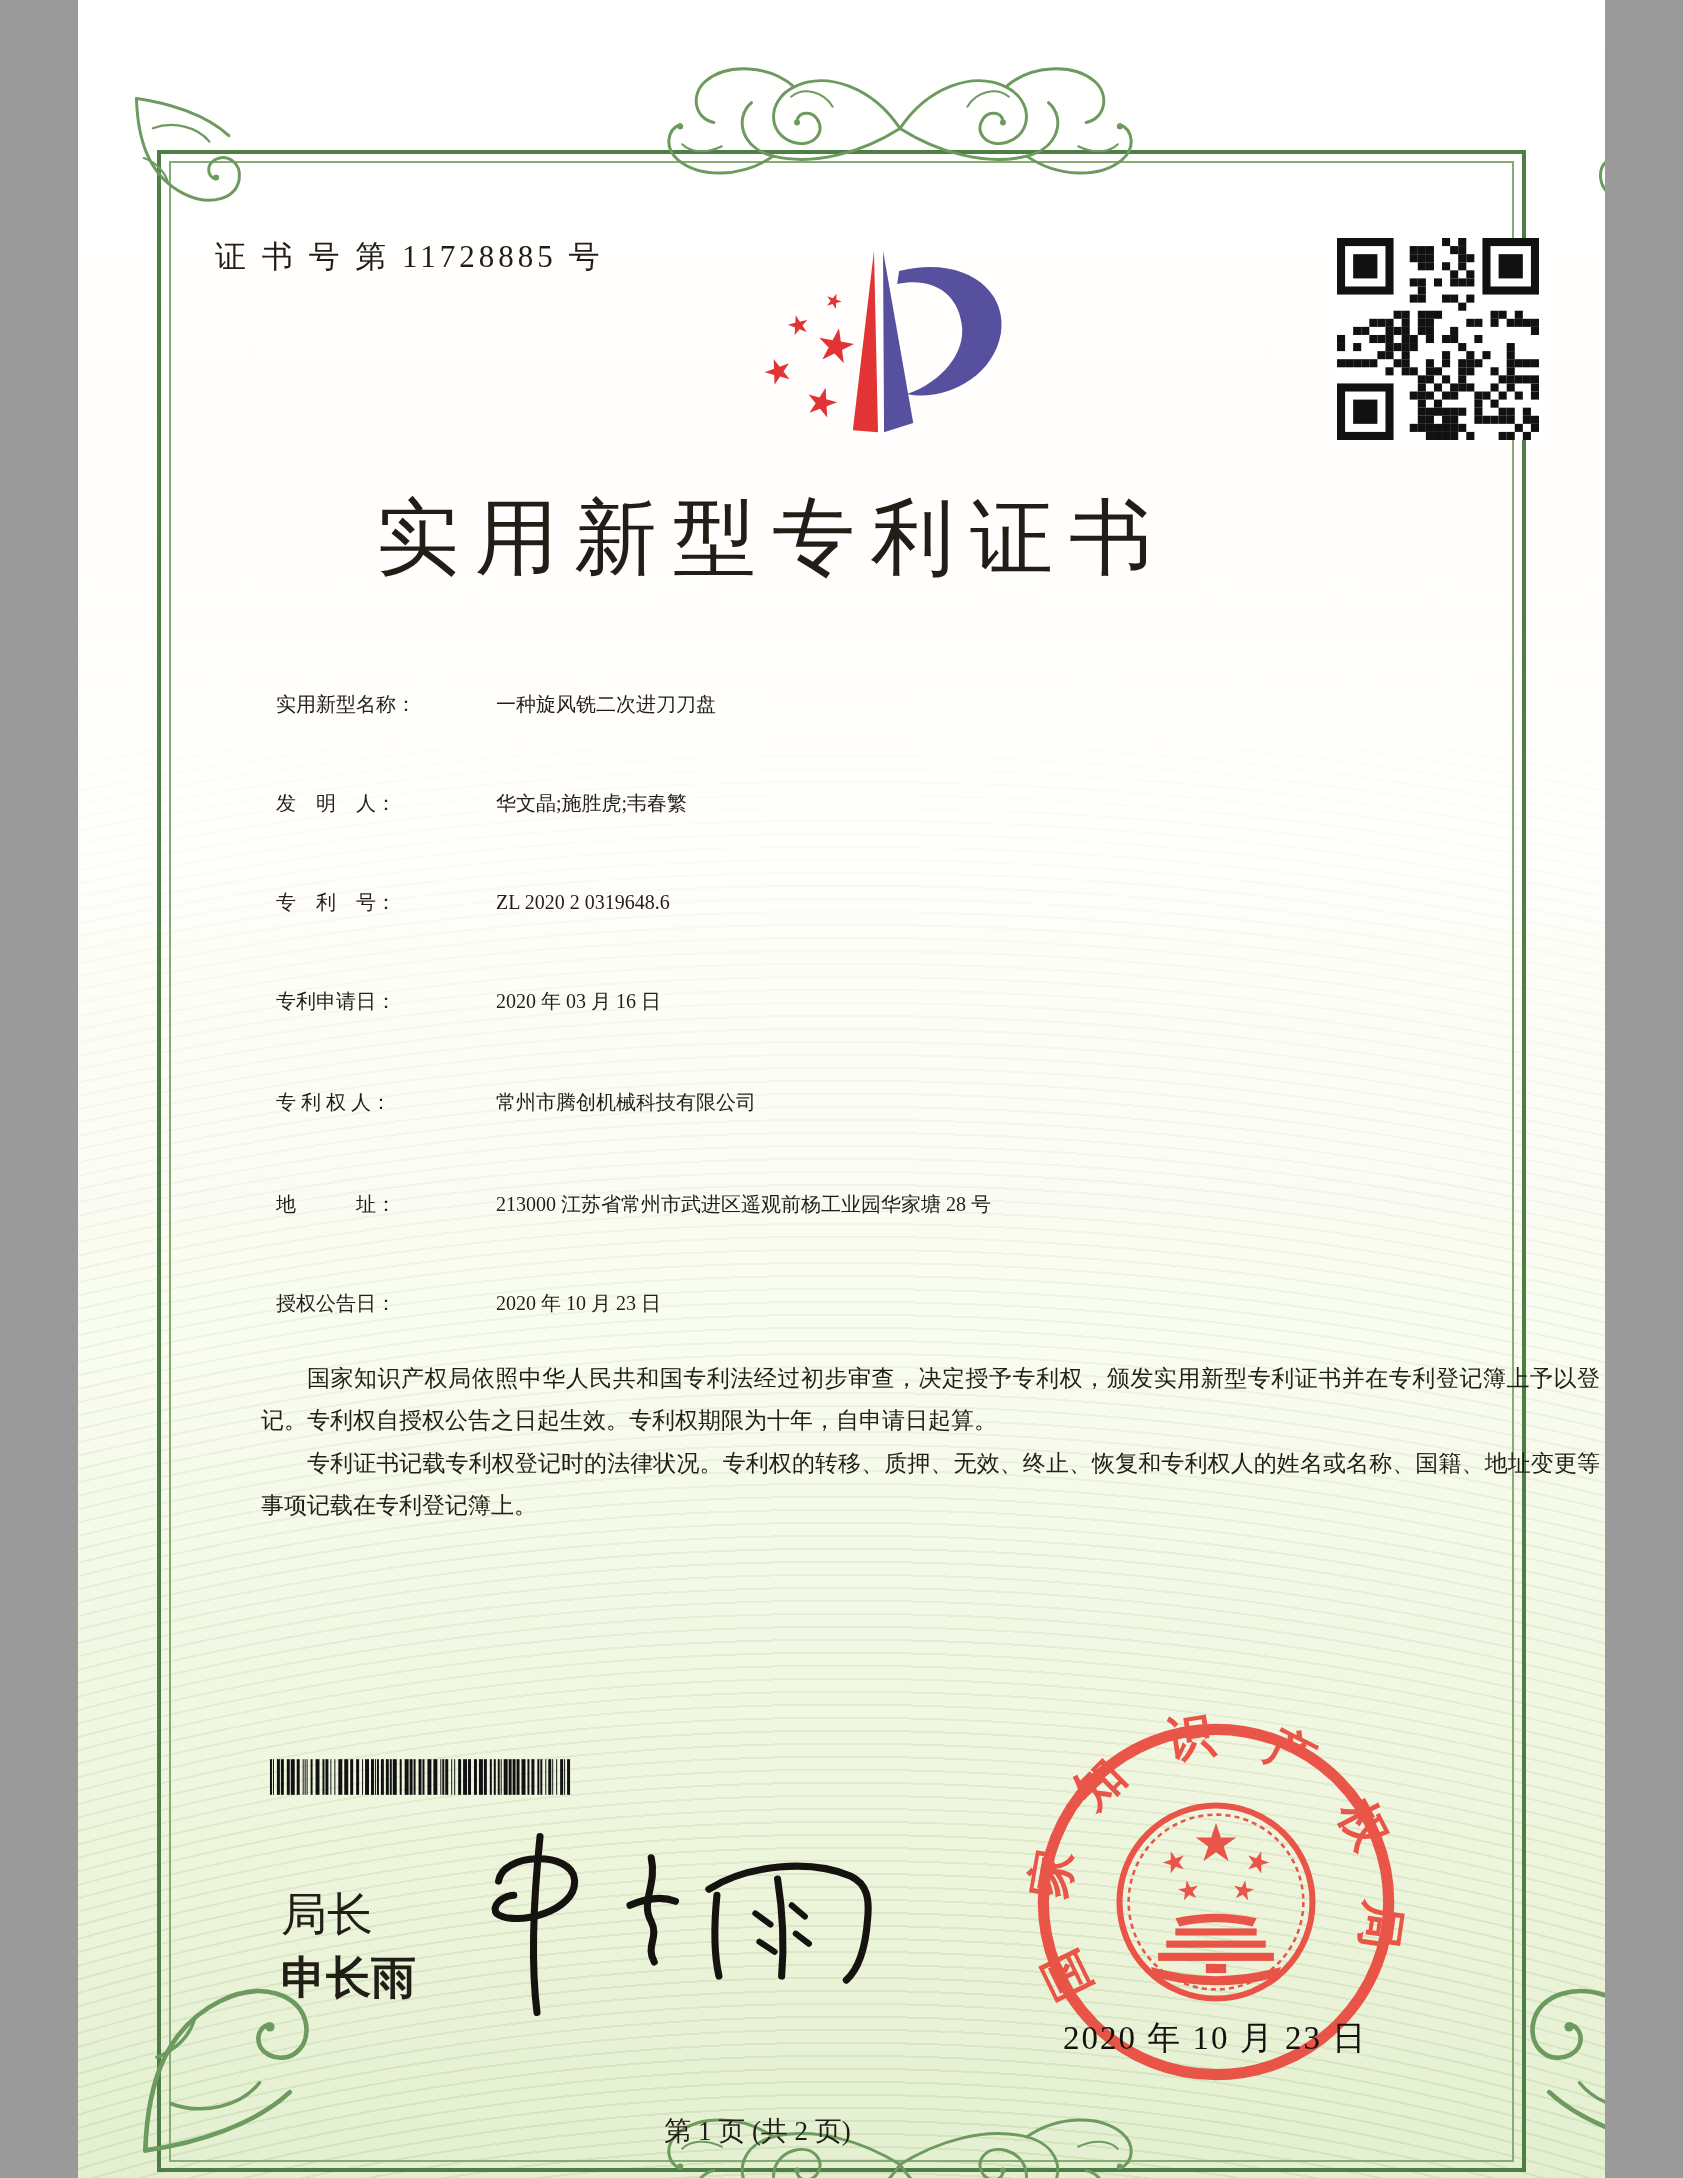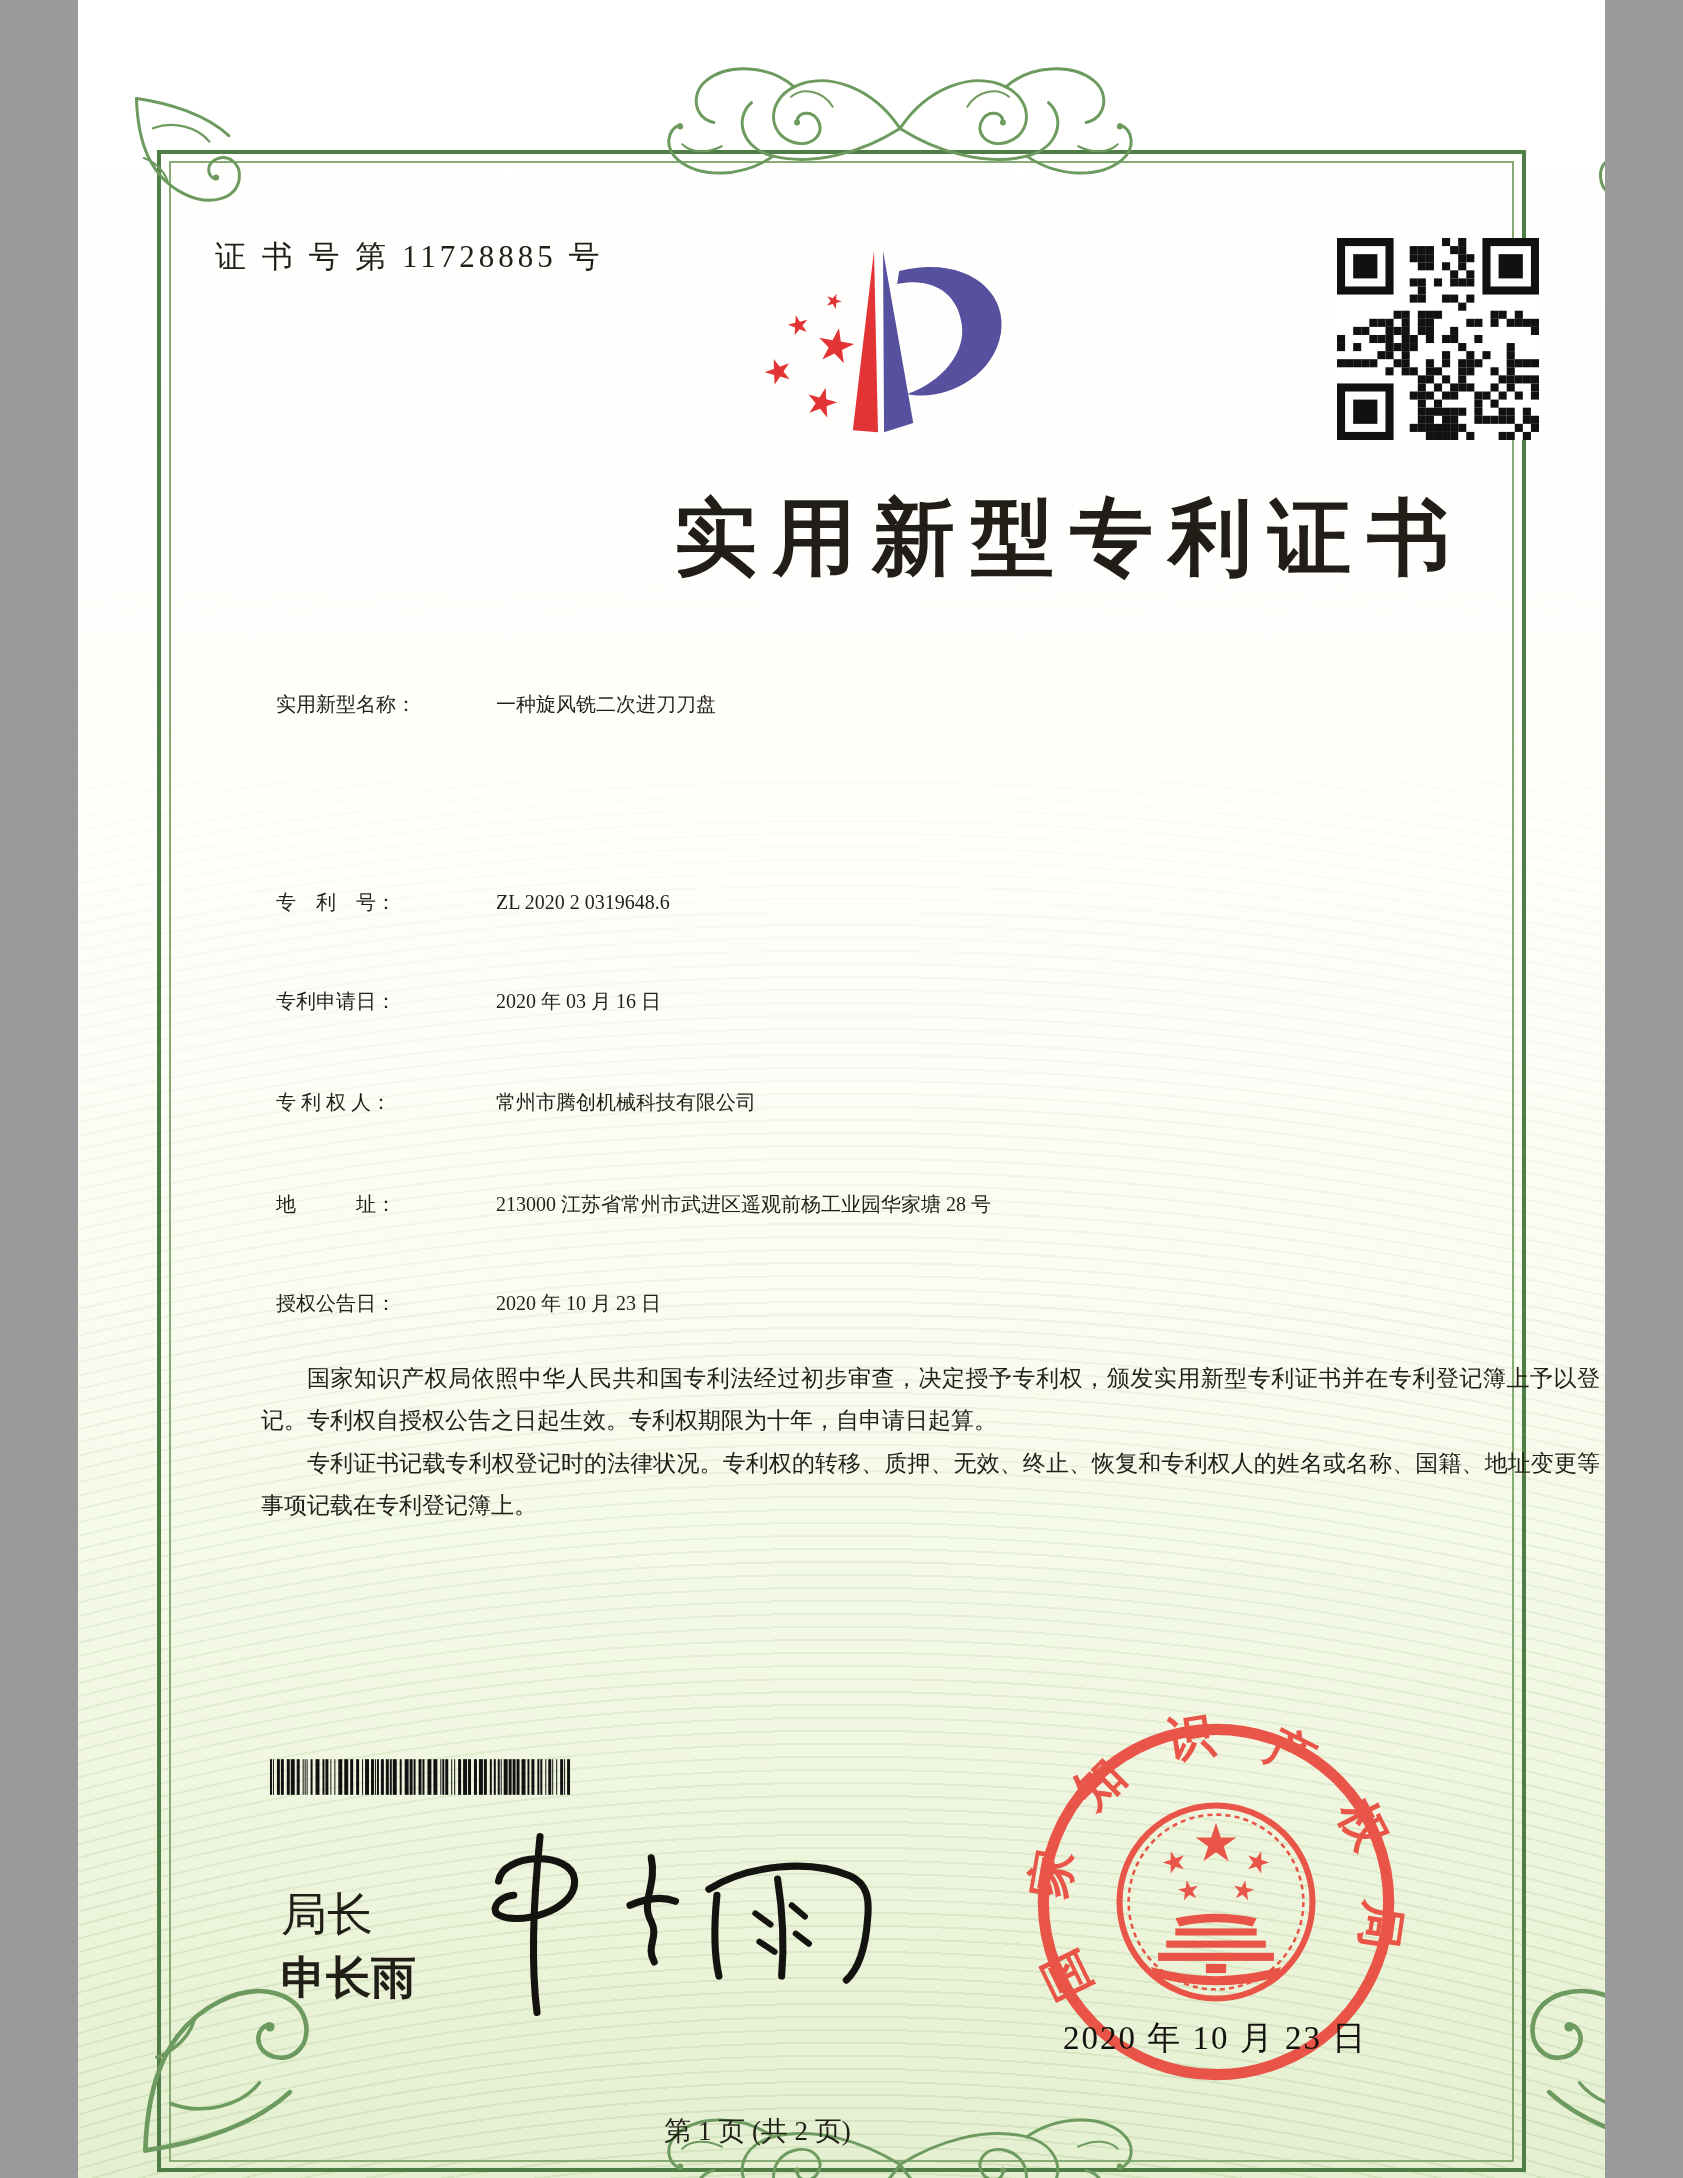--- a/index.html
+++ b/index.html
@@ -14,21 +14,21 @@
     background-image:repeating-radial-gradient(circle at 50% 215%,rgba(124,168,94,0.16) 0 2px,rgba(124,168,94,0) 2px 13px);
     -webkit-mask-image:linear-gradient(180deg,rgba(0,0,0,0) 26%,rgba(0,0,0,.55) 60%,#000 100%);
             mask-image:linear-gradient(180deg,rgba(0,0,0,0) 26%,rgba(0,0,0,.55) 60%,#000 100%);
   }
   .frame-outer{position:absolute;left:79px;right:79px;top:150px;bottom:6px;border:4px solid #4f7d46;}
   .frame-inner{position:absolute;left:91px;right:91px;top:161px;bottom:16px;border:2px solid #86ab74;}
   .ornament{position:absolute;pointer-events:none;}
   .cert-no{position:absolute;left:137px;top:236px;font-size:31px;letter-spacing:4px;}
   .logo{position:absolute;left:658px;top:228px;}
   .qr{position:absolute;left:1259px;top:238px;background:#fff;}
-  .title{position:absolute;left:0;right:139px;top:483px;text-align:right;font-size:83px;font-weight:bold;letter-spacing:16px;}
+  .title{position:absolute;left:0;right:139px;top:483px;text-align:center;font-size:83px;font-weight:normal;letter-spacing:16px;}
   .field-row{position:absolute;left:198px;font-size:20px;white-space:nowrap;}
   .field-label{display:inline-block;min-width:220px;}
   .grant-right{position:absolute;left:808px;top:0;}
   .paragraphs{position:absolute;left:183px;width:1339px;top:1358px;font-size:23px;line-height:1.84;text-align:justify;}
   .paragraphs p{margin:0;text-indent:2em;}
   .barcode{position:absolute;left:190px;top:1758px;background:transparent;}
   .officer-post{position:absolute;left:203px;top:1884px;font-size:46px;font-family:"Liberation Sans","DejaVu Sans",sans-serif;}
   .officer-name{position:absolute;left:203px;top:1948px;font-size:45px;font-family:"Liberation Sans","DejaVu Sans",sans-serif;font-weight:bold;}
   .signature{position:absolute;left:366px;top:1824px;}
   .seal{position:absolute;left:945px;top:1709px;opacity:.93;}
@@ -297,20 +297,23 @@
       <rect x="0" y="144" width="56" height="56" fill="#111"></rect>
       <rect x="8" y="152" width="40" height="40" fill="#fff"></rect>
       <rect x="16" y="160" width="24" height="24" fill="#111"></rect>
     </svg>
 
   <div class="title">实用新型专利证书</div>
 
   <div class="field-row" style="top:691px">
     <span class="field-label">实用新型名称：</span><span>一种旋风铣二次进刀刀盘</span>
   </div>
+  <div class="field-row" style="top:790px">
+    <span class="field-label">发　明　人：</span><span>华文晶;施胜虎;韦春繁</span>
+  </div>
   <div class="field-row" style="top:889px">
     <span class="field-label">专　利　号：</span><span>ZL 2020 2 0319648.6</span>
   </div>
   <div class="field-row" style="top:988px">
     <span class="field-label">专利申请日：</span><span>2020 年 03 月 16 日</span>
   </div>
   <div class="field-row" style="top:1089px">
     <span class="field-label">专 利 权 人：</span><span>常州市腾创机械科技有限公司</span>
   </div>
   <div class="field-row" style="top:1191px">

